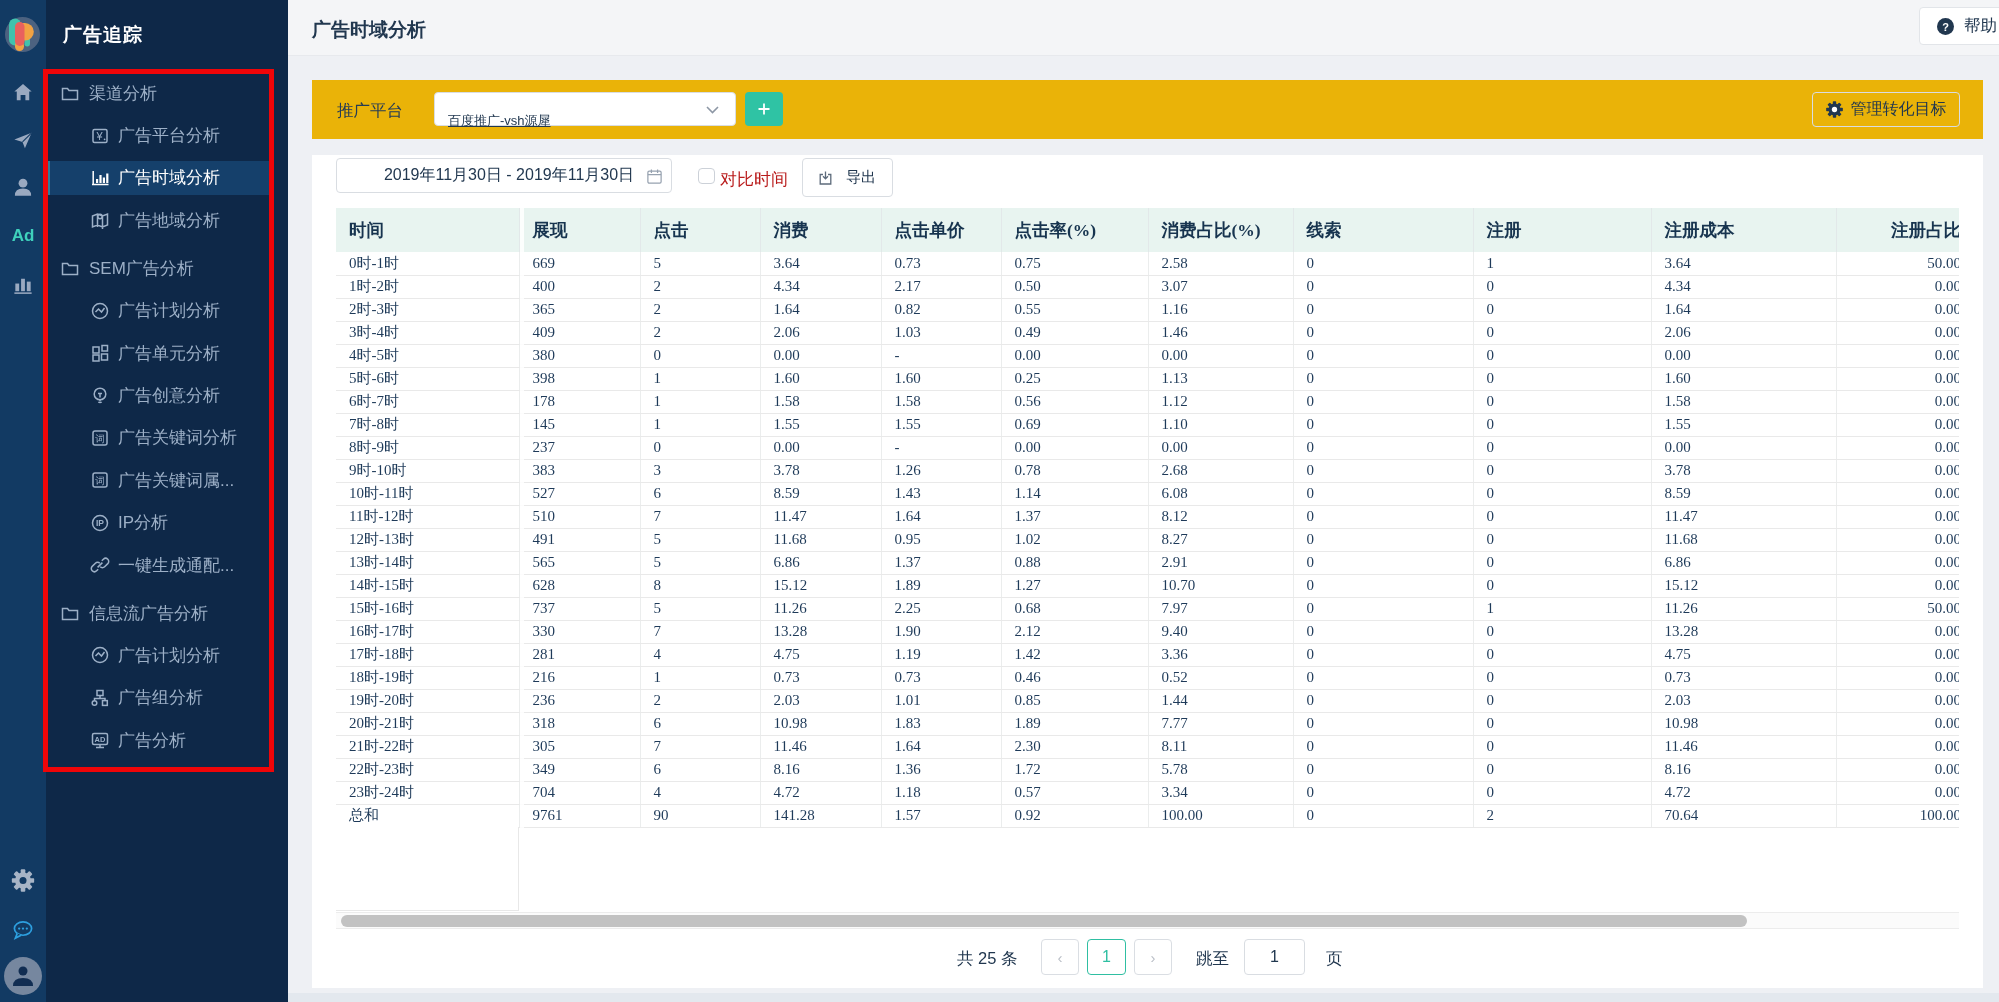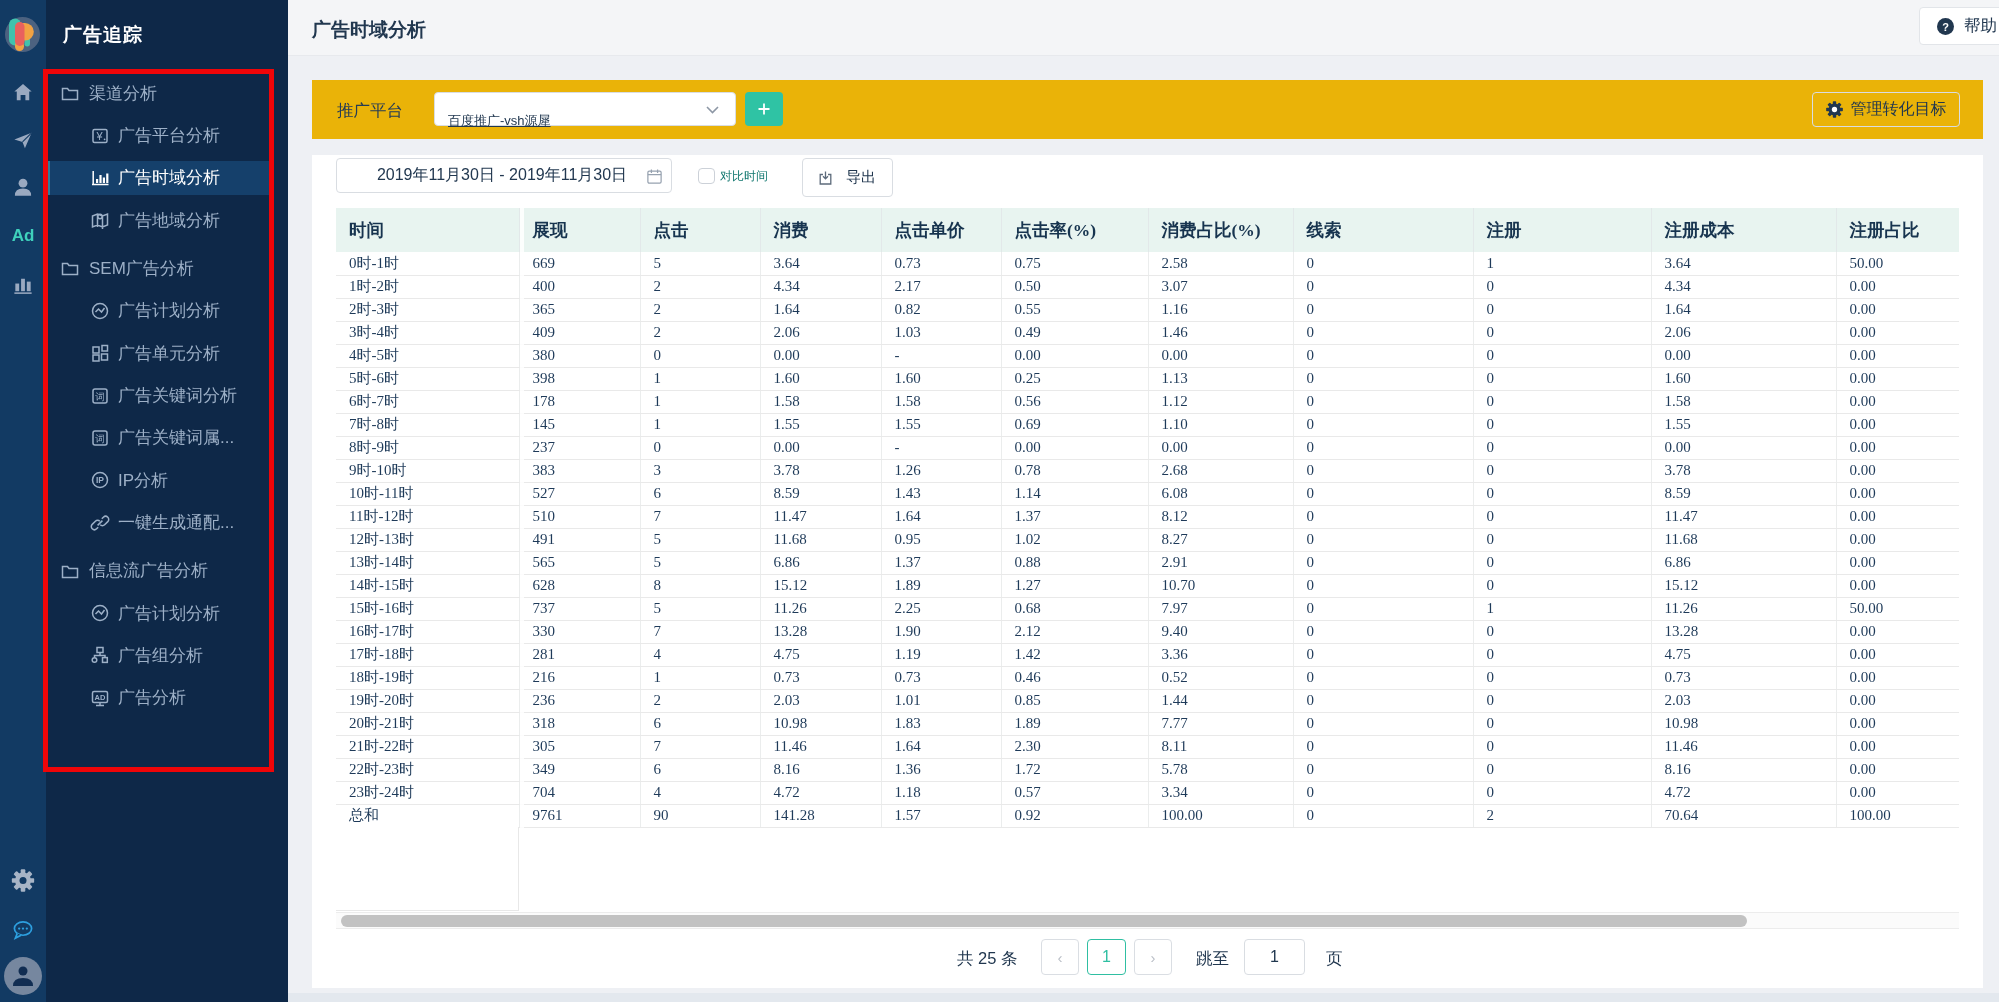--- a/index.html
+++ b/index.html
@@ -29,28 +29,28 @@
 #card2 { position:absolute; left:312px; top:155px; width:1671px; height:833px; background:#fff; }
 #botstrip { position:absolute; left:288px; top:993px; width:1711px; height:9px; background:#e3e8ee; }
 
 .lbl { color:#263c55; font-size:16.5px; }
 #selbox { position:absolute; left:122px; top:11.5px; width:302px; height:34px; border:1px solid #d9dde2; border-radius:4px; background:#fff; }
 #plusbtn { position:absolute; left:433px; top:11.5px; width:38px; height:34px; background:#2fc3a4; border-radius:4px; display:flex; align-items:center; justify-content:center; }
 #managebtn { position:absolute; left:1500px; top:12px; width:148px; height:35px; border:1px solid #d9dde2; border-radius:4px; display:flex; align-items:center; justify-content:center; color:#21374f; font-size:16px; gap:8px; }
 
 #datebox { position:absolute; left:24px; top:3px; width:336px; height:35px; border:1px solid #d9dde2; border-radius:4px; background:#fff; }
 #cmpchk { position:absolute; left:386px; top:13px; width:17px; height:16px; border:1px solid #ccd1d8; border-radius:4px; background:#fff; }
-#cmplbl { position:absolute; left:408px; top:13px; font-size:12px; color:#0f766e; }
+#cmplbl { position:absolute; left:408px; top:13px; font-size:17px; color:#b91c1c; }
 #expbtn { position:absolute; left:490px; top:3px; width:91px; height:39px; border:1px solid #d9dde2; border-radius:4px; display:flex; align-items:center; justify-content:center; gap:14px; color:#21374f; font-size:15px; }
 
 #twrap { position:absolute; left:24px; top:53px; width:1623px; height:704px; overflow:hidden; }
 table { border-collapse:collapse; table-layout:fixed; width:1625px;font-family:Liberation Serif, serif; }
 th { background:#e8f4f0; font-weight:bold; text-align:left; color:#17344f; font-size:17.5px; height:44px; padding:0 0 0 13px; border-right:1px solid #e2e8e9; }
 td { font-size:15px; color:#1e3a59; height:23px; padding:0 0 0 13px; border-bottom:1px solid #e9e9e9; border-right:1px solid #ebeded; background:#fff; }
-td:last-child, th:last-child { border-right:none; }
+td:last-child, th:last-child { border-right:none;text-align:right; }
 #fixcolbox { position:absolute; left:24px; top:672px; width:183px; height:84px; background:#fff; border-right:1px solid #e8e8e8; border-bottom:1px solid #e8e8e8; }
 #scrolltrack { position:absolute; left:24px; top:757px; width:1623px; height:17px; background:#fbfbfb; border-top:1px solid #ececec; border-bottom:1px solid #ececec; }
 #scrollthumb { position:absolute; left:5px; top:2px; width:1406px; height:12px; background:#c2c2c2; border-radius:7px; }
 
 .pgbtn { position:absolute; top:784px; width:38px; height:36px; border:1px solid #dadee3; border-radius:4px; background:#fff; display:flex; align-items:center; justify-content:center; font-size:15px; color:#b9bec6; }
 #pg1 { left:775px; width:39px; border-color:#2fbfa2; color:#2fbfa2; font-size:16px; }
 #pgtext { position:absolute; left:645px; top:793px; font-size:16.5px; color:#21374f; }
 #jumpto { position:absolute; left:884px; top:793px; font-size:16.5px; color:#21374f; }
 #pginput { position:absolute; left:932px; top:784px; width:61px; height:36px; border:1px solid #d9dde2; border-radius:4px; text-align:center; color:#21374f; font-size:16px; display:flex; align-items:center; justify-content:center; }
 #pgpage { position:absolute; left:1014px; top:793px; font-size:16.5px; color:#21374f; }
@@ -179,20 +179,27 @@
       <span class="ic"><svg viewBox="0 0 20 20">
           <rect x="3" y="4" width="6" height="6" stroke="#9db0c7" fill="none" stroke-width="1.5"></rect>
           <rect x="12" y="2.5" width="5.5" height="5.5" stroke="#9db0c7" fill="none" stroke-width="1.5"></rect>
           <rect x="3" y="12" width="6" height="6" stroke="#9db0c7" fill="none" stroke-width="1.5"></rect>
           <rect x="11.5" y="11" width="6" height="6" stroke="#9db0c7" fill="none" stroke-width="1.5"></rect>
         </svg></span>
       <span class="tx">广告单元分析</span>
     </div>
     <div class="mi child">
       <span class="ic"><svg viewBox="0 0 20 20">
+          <circle cx="10" cy="8" r="5.8" stroke="#9db0c7" fill="none" stroke-width="1.5"></circle>
+          <path d="M10 7.5 v4 M8 7.5 h4 M8.3 16 q1.7 1.2 3.4 0 M10 13.8 v1.5" stroke="#9db0c7" fill="none" stroke-width="1.5"></path>
+        </svg></span>
+      <span class="tx">广告创意分析</span>
+    </div>
+    <div class="mi child">
+      <span class="ic"><svg viewBox="0 0 20 20">
           <rect x="3" y="3" width="14" height="14" rx="2" stroke="#9db0c7" fill="none" stroke-width="1.5"></rect>
           <text x="10" y="13.8" fill="#9db0c7" font-size="9.5" text-anchor="middle">词</text>
         </svg></span>
       <span class="tx">广告关键词分析</span>
     </div>
     <div class="mi child">
       <span class="ic"><svg viewBox="0 0 20 20">
           <rect x="3" y="3" width="14" height="14" rx="2" stroke="#9db0c7" fill="none" stroke-width="1.5"></rect>
           <text x="10" y="13.8" fill="#9db0c7" font-size="9.5" text-anchor="middle">词</text>
         </svg></span>
@@ -296,21 +303,21 @@
             <rect x="-2.3" y="-11.3" width="4.6" height="5" rx="1"></rect>
           </g>
         </g>
     <circle r="3.6" fill="#ffffff"></circle>
     </svg>
     <span>管理转化目标</span>
   </div>
 </div>
 <div id="card2">
   <div id="datebox">
-    <span style="position:absolute;left:9px;width:312px;text-align:center;top:6px;font-size:16px;color:#223850;">2019年11月30日 - 2019年11月30日</span>
+    <span style="position:absolute;left:16px;width:312px;text-align:center;top:6px;font-size:16px;color:#223850;">2019年11月30日 - 2019年11月30日</span>
     <svg style="position:absolute;right:9px;top:10px;" width="15" height="15" viewBox="0 0 17 17">
         <rect x="1" y="2.5" width="15" height="13.5" rx="1.5" stroke="#97a2b0" stroke-width="1.4" fill="none"></rect>
         <path d="M5 0.5 v4 M12 0.5 v4 M1 6.5 h15" stroke="#97a2b0" stroke-width="1.4" fill="none"></path>
       </svg>
   </div>
   <div id="cmpchk"></div>
   <span id="cmplbl">对比时间</span>
   <div id="expbtn">
     <svg width="13" height="14" viewBox="0 0 13 14">
         <path d="M4 3.5 H1.2 V13 H11.8 V3.5 H9" stroke="#5d6b7b" stroke-width="1.3" fill="none"></path>

